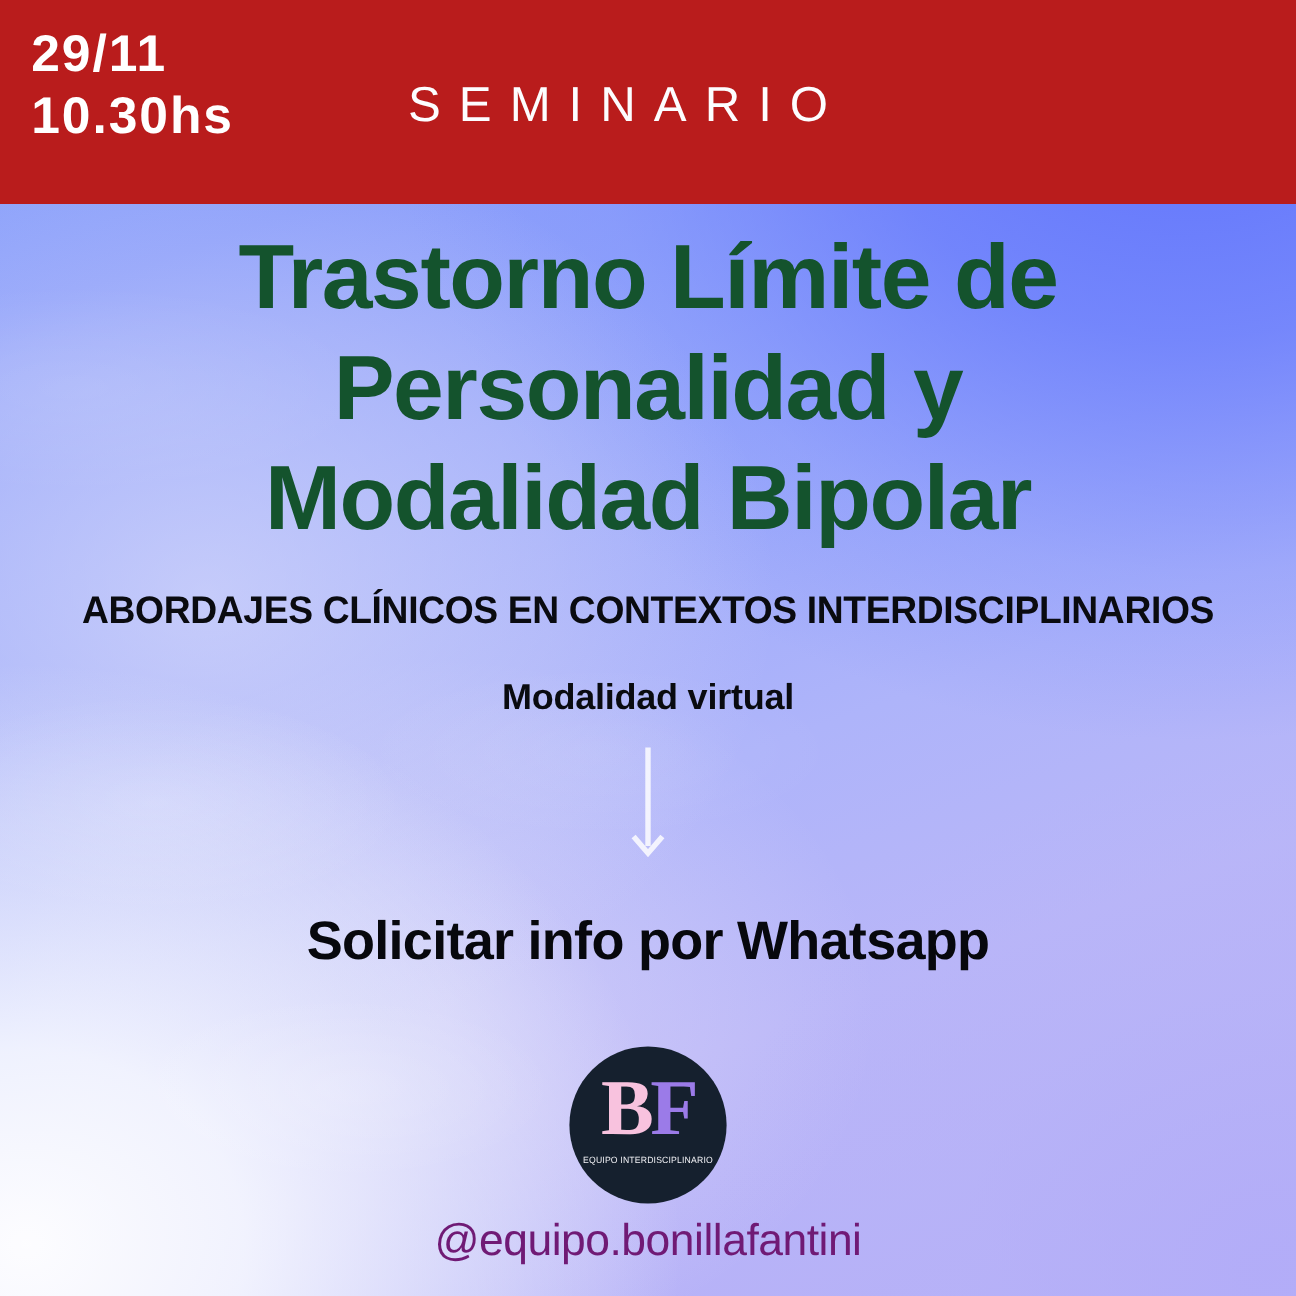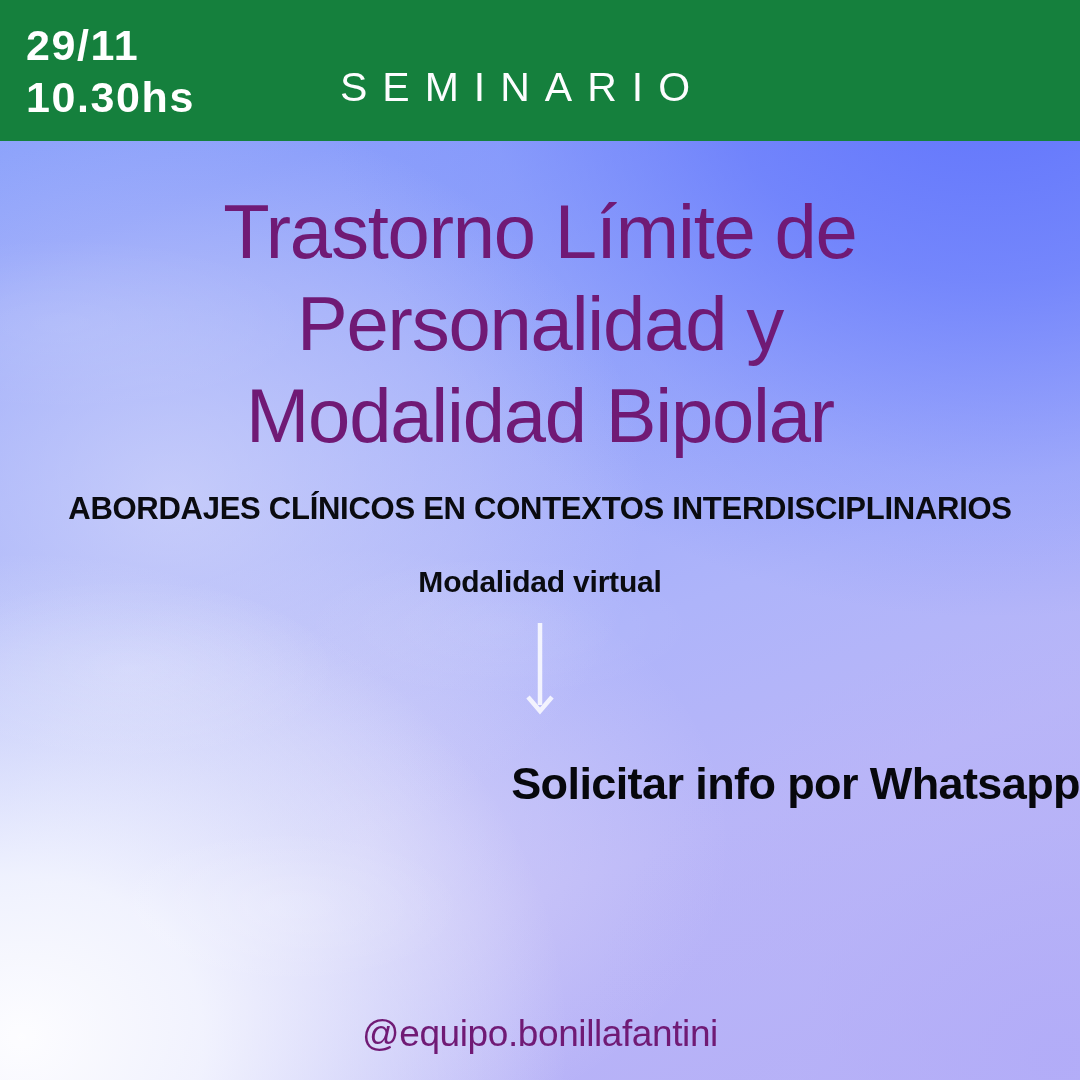--- a/index.html
+++ b/index.html
@@ -76,22 +76,22 @@
       radial-gradient(ellipse 340px 120px at 6%  30%, rgba(255,255,255,0.10) 0%, rgba(255,255,255,0) 72%),
       radial-gradient(ellipse 280px 100px at 46% 58%, rgba(255,255,255,0.08) 0%, rgba(255,255,255,0) 72%);
   }
 
   
   #header-band {
     position: absolute;
     top: 0;
     left: 0;
     width: 1080px;
-    height: 141px;
-    background: #15803d;
+    height: 170px;
+    background: #b91c1c;
     z-index: 5;
   }
   #date-block {
     position: absolute;
     left: 26px;
     top: 19px;
     color: #ffffff;
     font-size: 43px;
     font-weight: 700;
     line-height: 52px;
@@ -113,23 +113,23 @@
   #content {
     position: absolute;
     inset: 133px 0 0 0;
     z-index: 4;
     text-align: center;
   }
 
   #main-title {
     margin: 0;
     padding: 53px 40px 0 40px;
-    color: #701a75;
+    color: #14532d;
     font-size: 76px;
-    font-weight: 400;
+    font-weight: 700;
     line-height: 92px;
     letter-spacing: -1.2px;
     font-family: "Liberation Sans", sans-serif;
   }
   #main-title .title-line { display: block; }
 
   #subtitle {
     margin: 0;
     padding: 26px 24px 0 24px;
     color: #0a0b10;
@@ -163,21 +163,20 @@
   #cta {
     position: absolute;
     left: 0;
     right: 0;
     top: 625px;
     margin: 0;
     color: #07080d;
     font-size: 45px;
     font-weight: 700;
     letter-spacing: -0.6px;
-    text-align: right;
   }
 
   
   #logo-badge {
     position: absolute;
     left: 50%;
     top: 739px;
     transform: translateX(-50%);
     width: 131px;
     height: 131px;
@@ -256,17 +255,23 @@
 
     <p id="modality">Modalidad virtual</p>
 
     <svg id="arrow-down" viewBox="0 0 40 96">
       <line x1="20" y1="2" x2="20" y2="84" stroke="#ffffff" stroke-width="4.5" stroke-opacity="0.82"></line>
       <polyline points="8,76 20,90 32,76" fill="none" stroke="#ffffff" stroke-width="4.5" stroke-opacity="0.82" stroke-linecap="butt" stroke-linejoin="miter"></polyline>
     </svg>
 
     <p id="cta">Solicitar info por Whatsapp</p>
 
+    <div id="logo-badge">
+      <div id="logo-monogram">
+        <span class="mono-b">B</span><span class="mono-f">F</span>
+      </div>
+      <div id="logo-caption">EQUIPO INTERDISCIPLINARIO</div>
+    </div>
 
     <p id="handle">@equipo.bonillafantini</p>
 
   </div>
 </div>
 
 </body></html>

